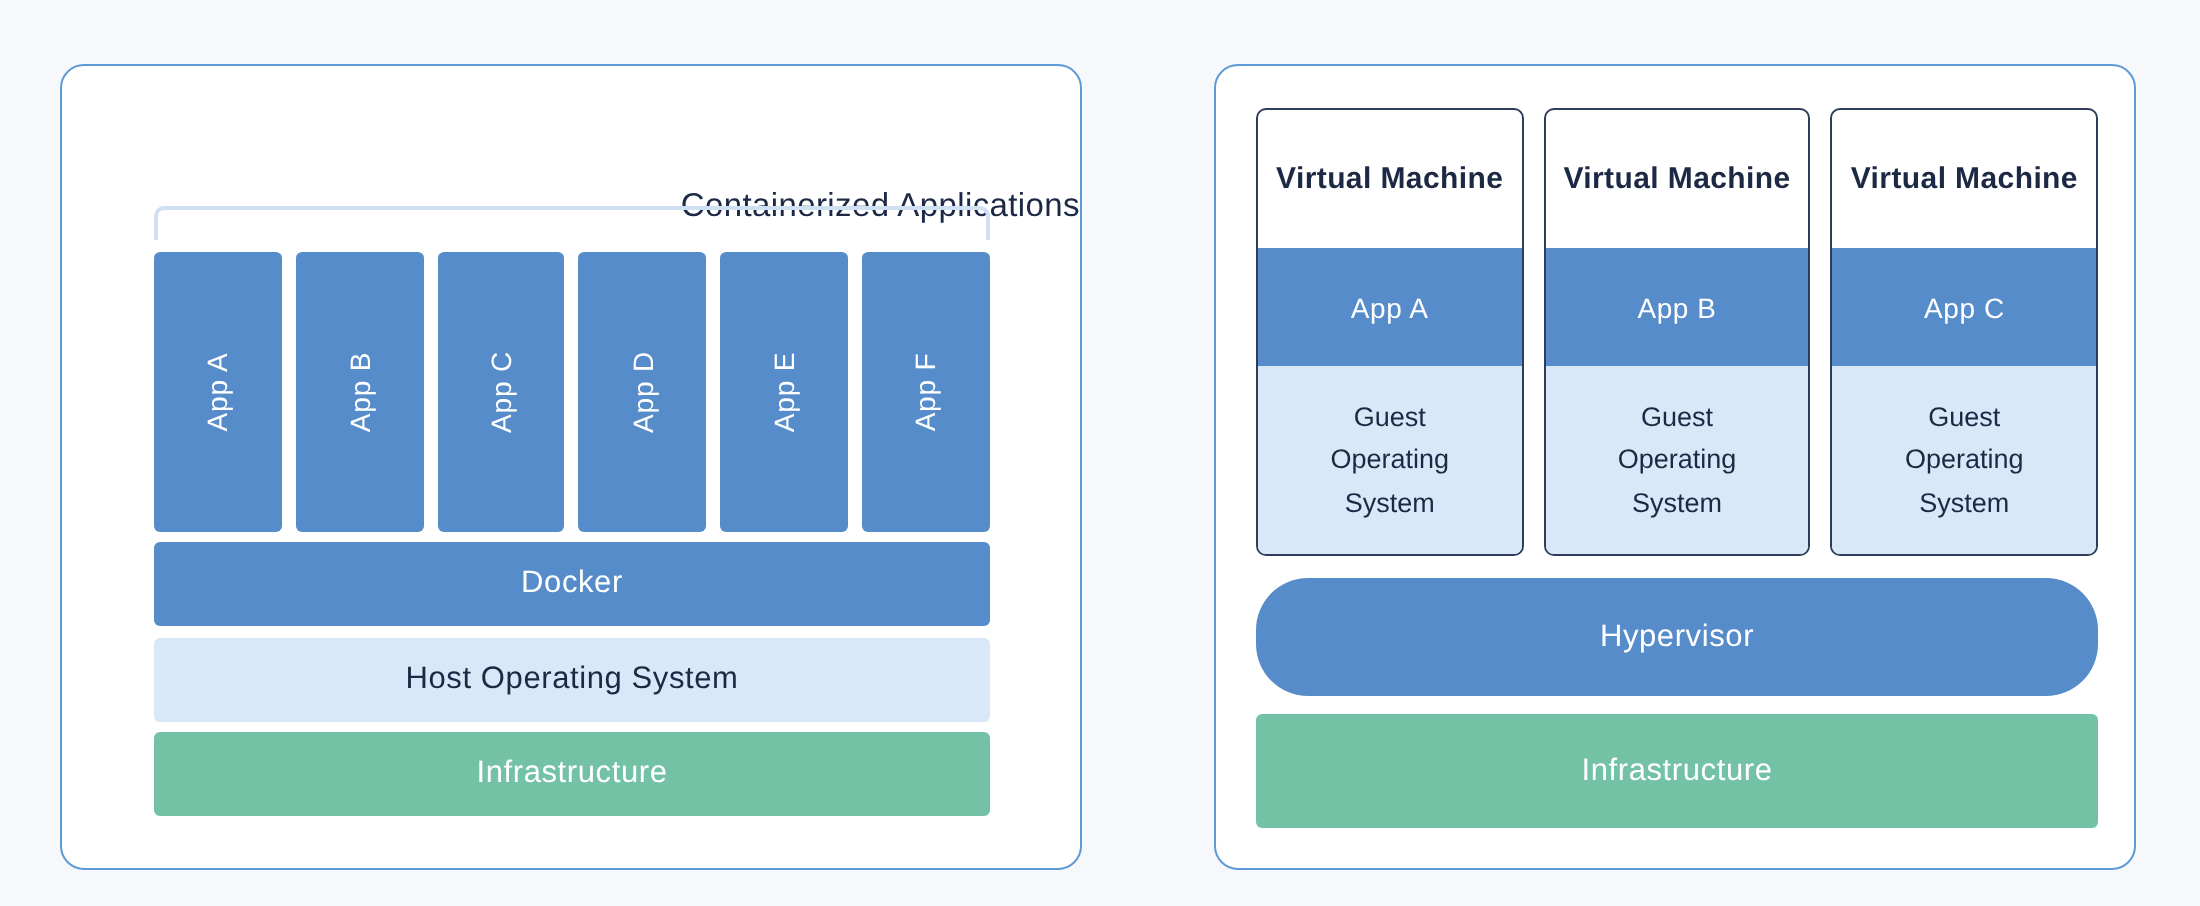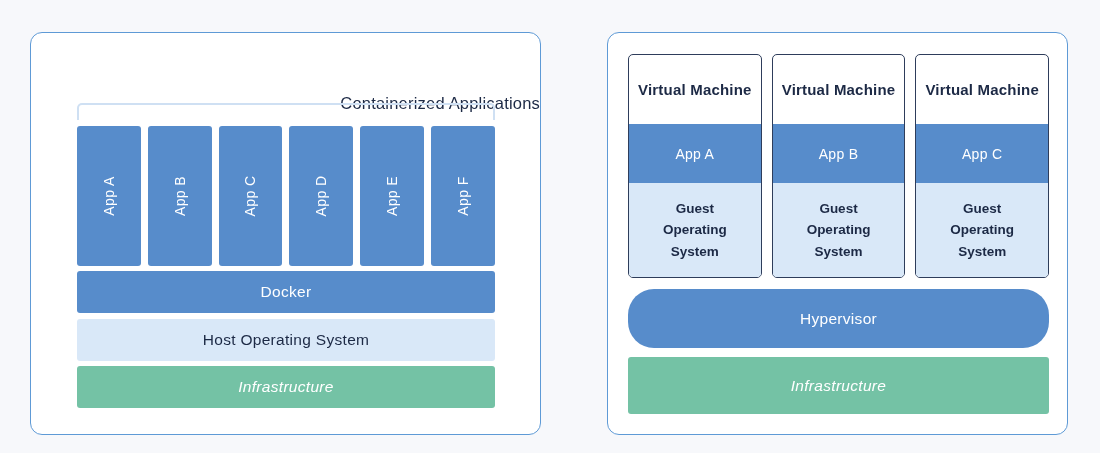--- a/index.html
+++ b/index.html
@@ -71,21 +71,21 @@
     display: flex;
     align-items: center;
     justify-content: center;
     border-radius: 3px;
     font-size: 15.5px;
     letter-spacing: 0.3px;
   }
   .panel.left .bar { left: 46px; width: 418px; height: 42px; }
   .bar.blue      { background: var(--blue, #578ccb);       color: #ffffff; }
   .bar.lightblue { background: var(--light-blue, #d9e8f8); color: var(--navy, #1c2945); }
-  .bar.green     { background: var(--green, #74c2a5);      color: #ffffff; font-style: italic; }
+  .bar.green     { background: var(--green, #74c2a5);      color: #ffffff; }
   .bar.docker   { top: 238px; }
   .bar.host-os  { top: 286px; }
   .bar.l-infra  { top: 333px; }
 
   
   .vm-row {
     position: absolute;
     left: 20px; top: 21px;
     width: 421px; height: 224px;
     display: flex;
@@ -126,21 +126,20 @@
     flex: 1;
     background: var(--light-blue, #d9e8f8);
     color: var(--navy, #1c2945);
     display: flex;
     align-items: center;
     justify-content: center;
     text-align: center;
     font-size: 13.5px;
     line-height: 1.6;
     padding: 0 24px;
-    font-weight: bold;
   }
   .panel.right .bar { left: 20px; width: 421px; }
   .bar.hypervisor { top: 256px; height: 59px; border-radius: 26px; }
   .bar.r-infra    { top: 324px; height: 57px; }
 </style>
 </head>
 <body>
 
 <div>
 

